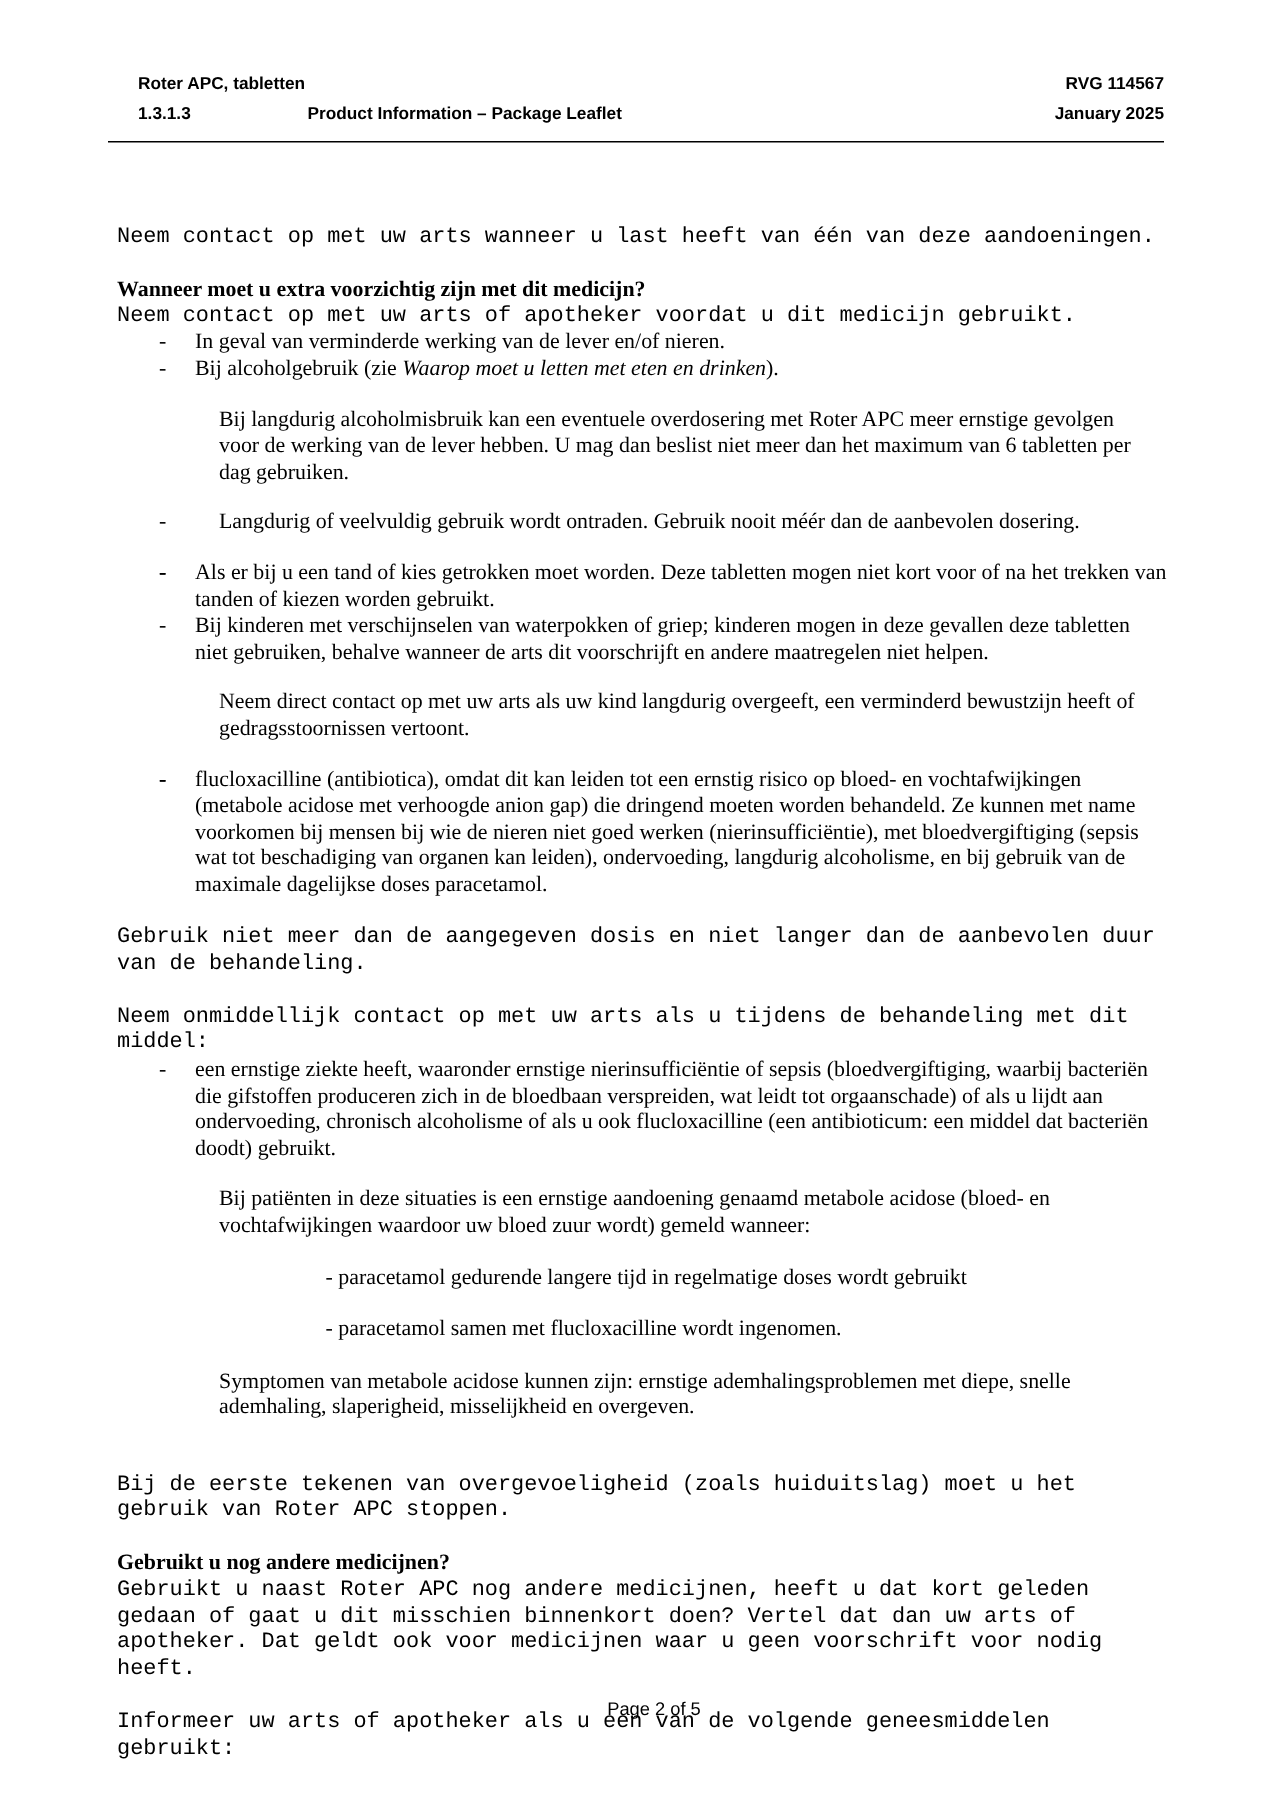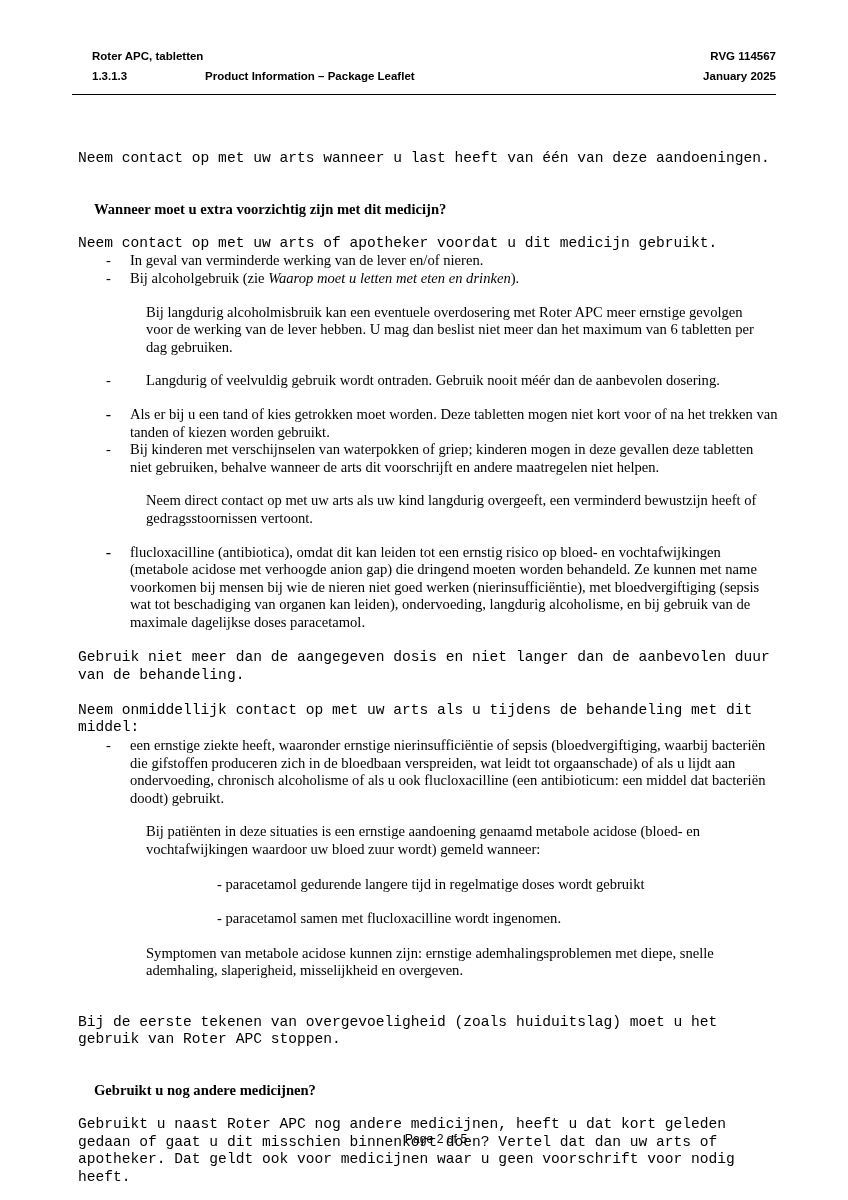--- a/index.html
+++ b/index.html
@@ -67,21 +67,21 @@
   .para {
     margin: 0;
     padding: 0;
     font-family: Liberation Mono, monospace;
   }
 
   .spacer { height: 17.6px; }
 
   .hd {
     font-weight: bold;
-    margin: 16px;
+    margin: 0;
   }
 
   
   ul.dash-list {
     list-style: none;
     margin: 0;
     padding: 0;
   }
   ul.dash-list > li {
     position: relative;

